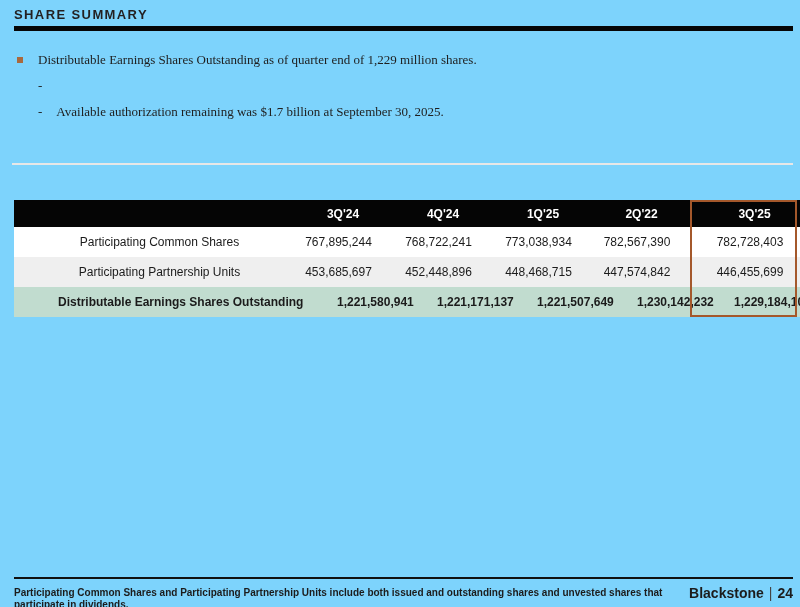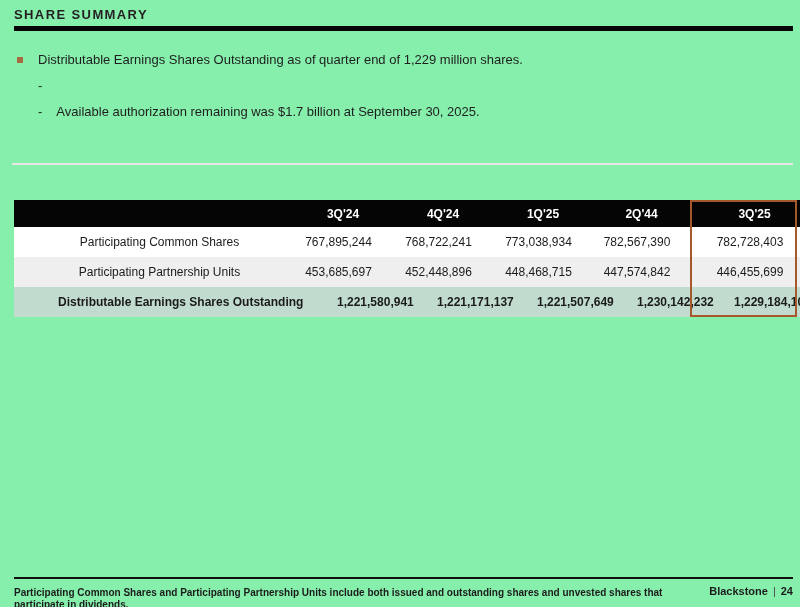--- a/index.html
+++ b/index.html
@@ -1,38 +1,38 @@
 <!DOCTYPE html>
 <html><head>
 <meta charset="utf-8">
 <style>
   * { margin:0; padding:0; box-sizing:border-box; }
   html,body { background:#ffffff; }
   .slide {
     position:relative;
     width:800px; height:607px;
-    background:#86efac;
+    background:#7dd3fc;
     font-family:"Liberation Sans", sans-serif;
     color:#1f1f1f;
     overflow:hidden;
   }
 
   
   .page-title {
     position:absolute; top:7px; left:14px;
     font-size:13px; font-weight:700; letter-spacing:1.4px;
     color:#231f20;
   }
   .title-rule {
     position:absolute; top:26px; left:14px;
     width:779px; height:5px; background:#060606;
   }
 
   
-  .bullets { position:absolute; top:52px; left:14px; right:10px; }
+  .bullets { position:absolute; top:52px; left:14px; right:10px;font-family:Liberation Serif, serif; }
   .bullet-l1 { display:flex; align-items:flex-start; margin-bottom:11px; }
   .bullet-l1 .sq {
     flex:0 0 auto; width:6px; height:6px; margin:5px 15px 0 3px;
   }
   .bullet-l2 { display:flex; align-items:flex-start; margin-bottom:11px; padding-left:24px; }
   .bullet-l2 .dash { flex:0 0 auto; margin-right:14px; font-weight:500; }
   .bullet-text { font-size:13px; font-weight:500; line-height:15px; color:#1e1e1e; }
 
   
   .section-divider {
@@ -71,21 +71,21 @@
     background:#101010;
   }
   .footer-row {
     position:absolute; top:585px; left:14px; right:7px;
     display:flex; justify-content:space-between; align-items:flex-start;
   }
   .footnote {
     font-size:10px; font-weight:600; color:#1c1c1c; line-height:12px;
     padding-top:2px;
   }
-  .brand-block { white-space:nowrap; font-size:11px; font-weight:700; color:#1c1c1c; }
+  .brand-block { white-space:nowrap; font-size:14px; font-weight:700; color:#1c1c1c; }
   .brand-block .sep { font-weight:400; margin:0 5px; color:#444; }
 </style>
 </head>
 <body>
 
 <div class="slide">
 
   <div class="page-title">SHARE SUMMARY</div>
   <div class="title-rule"></div>
 
@@ -106,21 +106,21 @@
   <div class="section-divider"></div>
 
   <div class="table-wrap">
     <table>
       <thead>
         <tr id="head-row">
           <th class="label-col" style="width: 279px;"></th>
         <th style="width: 100px;">3Q'24</th>
             <th style="width: 100px;">4Q'24</th>
             <th style="width: 100px;">1Q'25</th>
-            <th style="width: 97px;">2Q'44</th>
+            <th style="width: 97px;">2Q'22</th>
             <th style="width: 129px;">3Q'25</th>
           </tr>
       </thead>
       <tbody id="table-body">
           <tr>
             <td class="label-col">Participating Common Shares</td>
             <td>767,895,244</td>
             <td>768,722,241</td>
             <td>773,038,934</td>
             <td>782,567,390</td>

